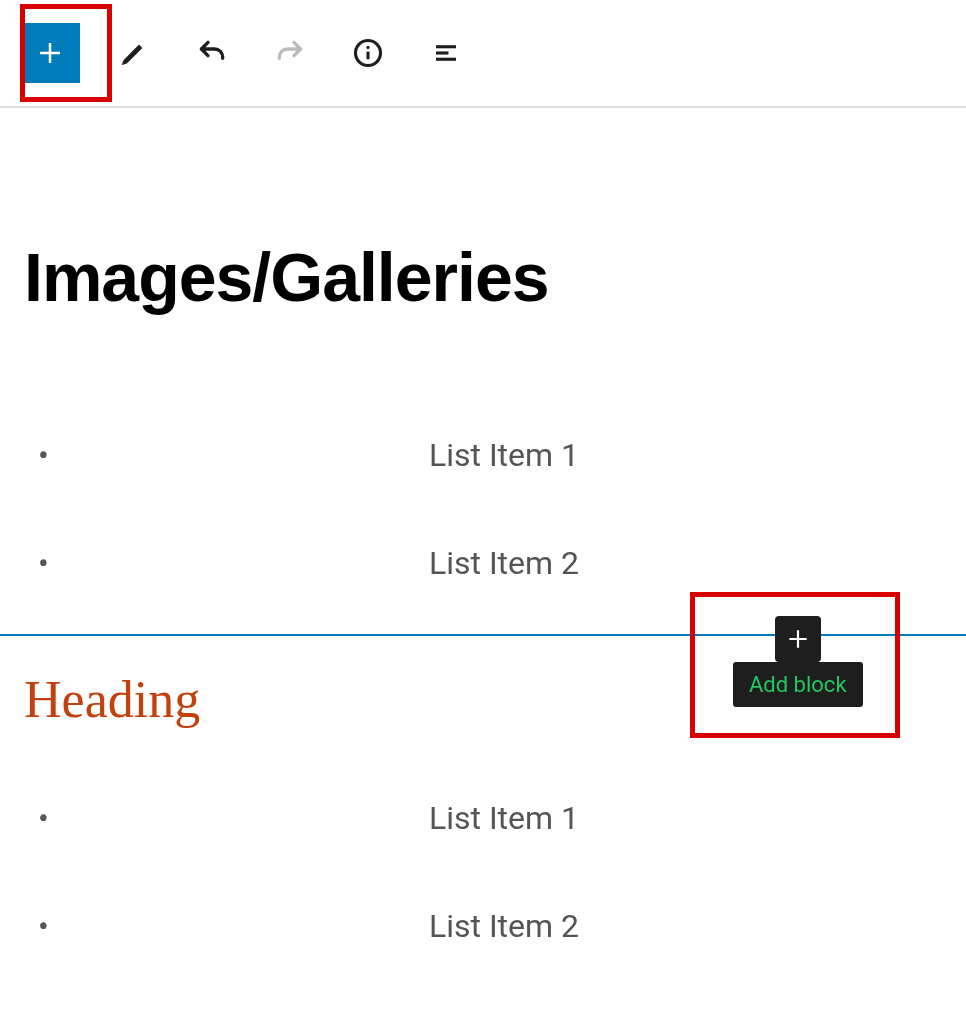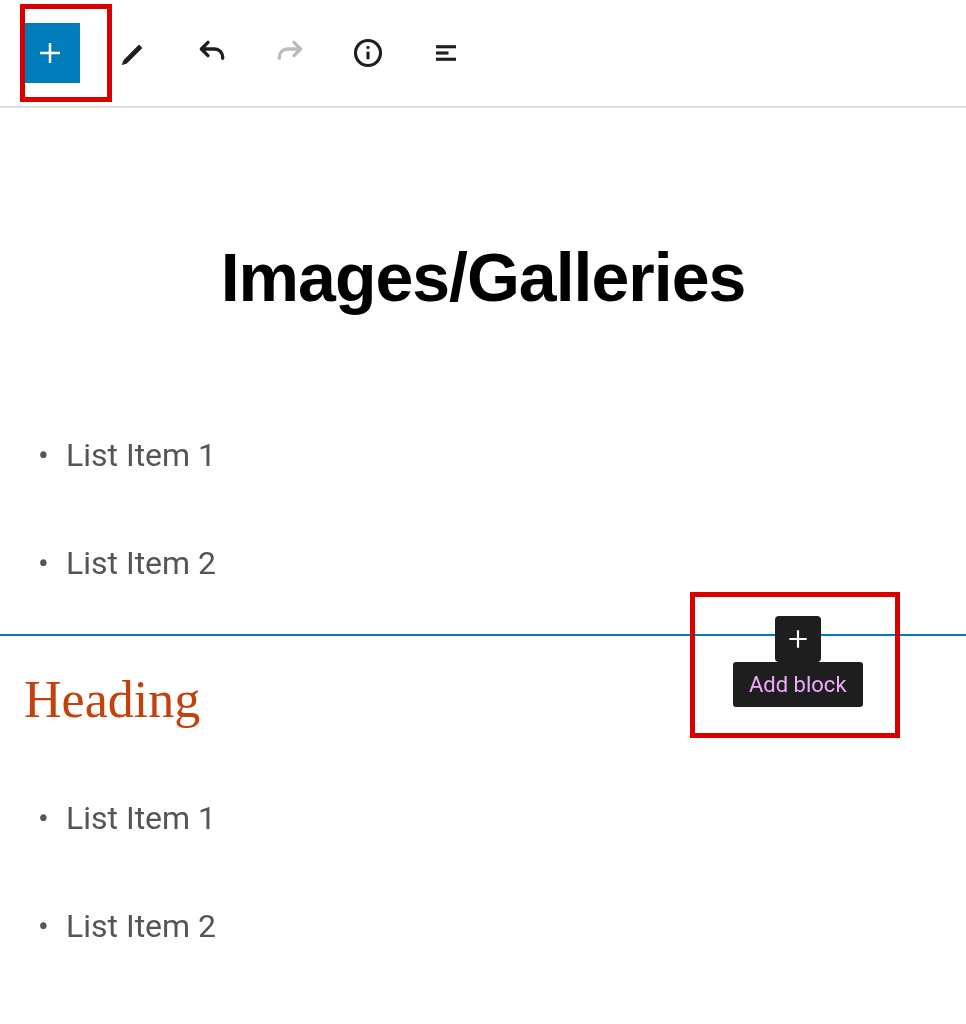--- a/index.html
+++ b/index.html
@@ -47,25 +47,25 @@
     .content {
       padding: 130px 24px 0 24px;
       position: relative;
     }
     .page-title {
       font-size: 68px;
       font-weight: 900;
       font-family: Arial, sans-serif;
       letter-spacing: -1px;
       margin-bottom: 120px;
-      text-align: center;
     }
     .list {
       list-style: none;
       padding-left: 14px;
+      text-align: center;
     }
     .list li {
       font-size: 32px;
       color: #555;
       font-weight: 400;
       margin-bottom: 70px;
       position: relative;
       padding-left: 28px;
     }
     .list li::before {
@@ -116,21 +116,21 @@
       display: flex;
       align-items: center;
       justify-content: center;
       cursor: pointer;
     }
     .add-block-tooltip {
       position: absolute;
       top: 54px;
       left: 36px;
       background: #1e1e1e;
-      color: #f0abfc;
+      color: #22c55e;
       padding: 10px 16px;
       font-size: 22px;
       border-radius: 3px;
     }
   </style>
 </head>
 <body>
 
 <div class="toolbar">
   <div class="highlight-box-1"></div>

